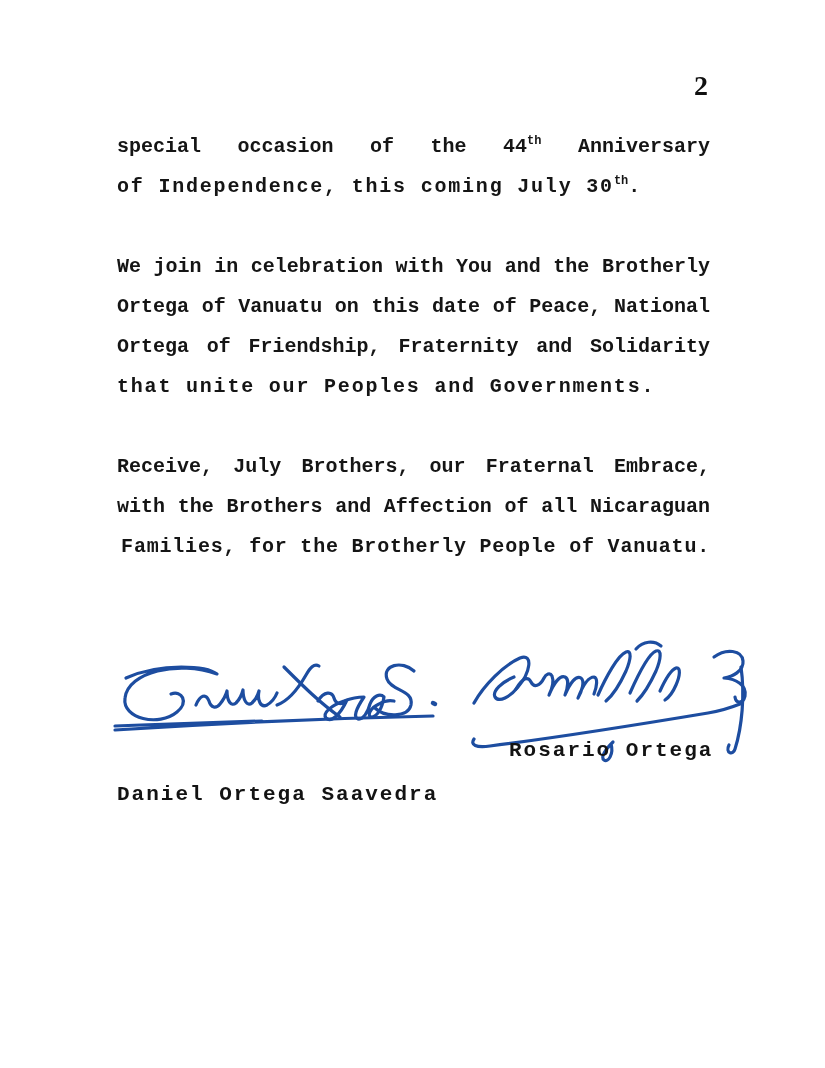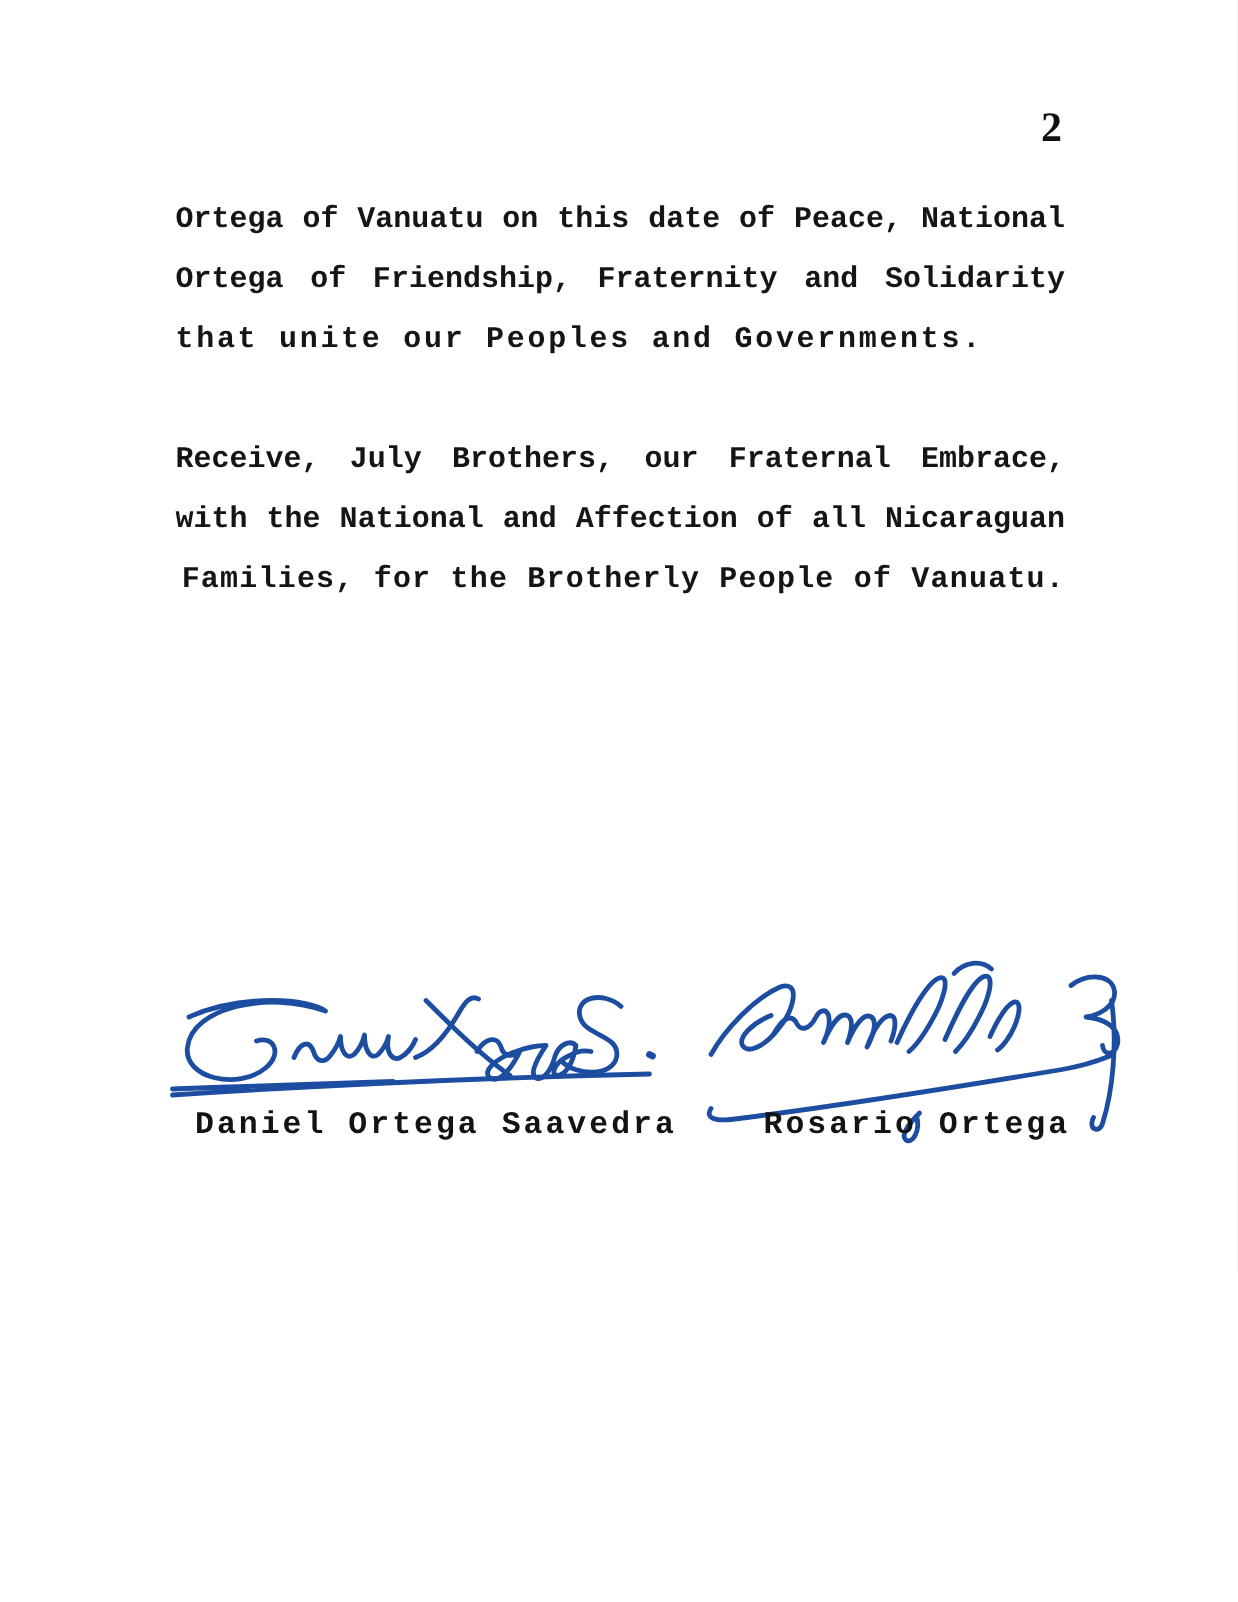--- a/index.html
+++ b/index.html
@@ -59,42 +59,47 @@
     position: absolute;
     top: 739px;
     height: 24px;
     line-height: 24px;
     font-weight: bold;
     font-size: 21px;
     letter-spacing: 2px;
     color: #131313;
     white-space: nowrap;
   }
-  .sig-name-left { left: 130px; }
+  .sig-name-left { left: 117px; margin-top: 44px; }
   .sig-name-right { left: 509px; }
 </style>
 </head>
 <body>
 
 <div class="page">
 
   <div class="page-number">2</div>
 
   <div class="letter-body">
 
+    <div class="para">
+      <div class="line j"><span>special occasion of the 44</span><sup>th</sup><span> Anniversary</span></div>
+      <div class="line lsA"><span>of Independence, this coming July 30</span><sup>th</sup><span>.</span></div>
+    </div>
 
     <div class="para">
+      <div class="line j">We join in celebration with You and the Brotherly</div>
       <div class="line j">Ortega of Vanuatu on this date of Peace, National</div>
       <div class="line j">Ortega of Friendship, Fraternity and Solidarity</div>
       <div class="line lsA">that unite our Peoples and Governments.</div>
     </div>
 
     <div class="para">
       <div class="line j">Receive, July Brothers, our Fraternal Embrace,</div>
-      <div class="line j">with the National and Affection of all Nicaraguan</div>
+      <div class="line j">with the Brothers and Affection of all Nicaraguan</div>
       <div class="line lsB">Families, for the Brotherly People of Vanuatu.</div>
     </div>
 
   </div>
 
   <svg class="sig-svg" style="left:112px; top:656px;" width="330" height="82" viewBox="0 0 330 82">
     <g stroke="#1d4da0" stroke-width="3.2">
       <path d="M 14,22 C 50,6 95,10 105,18 C 66,4 16,16 13,42 C 10,63 47,71 65,56 C 77,46 70,34 59,38"></path>
       <path d="M 84,49 C 88,39 94,37 97,45 C 99,52 104,53 108,48 C 112,43 114,39 115,35 C 115,45 119,51 124,47 C 128,43 130,38 131,34 C 131,44 135,51 140,47 C 144,43 146,39 147,35 C 145,45 149,52 155,49 C 160,46 163,42 165,37"></path>
       <path d="M 165,49 C 176,45 186,33 194,19 C 198,12 202,7 207,10"></path>

